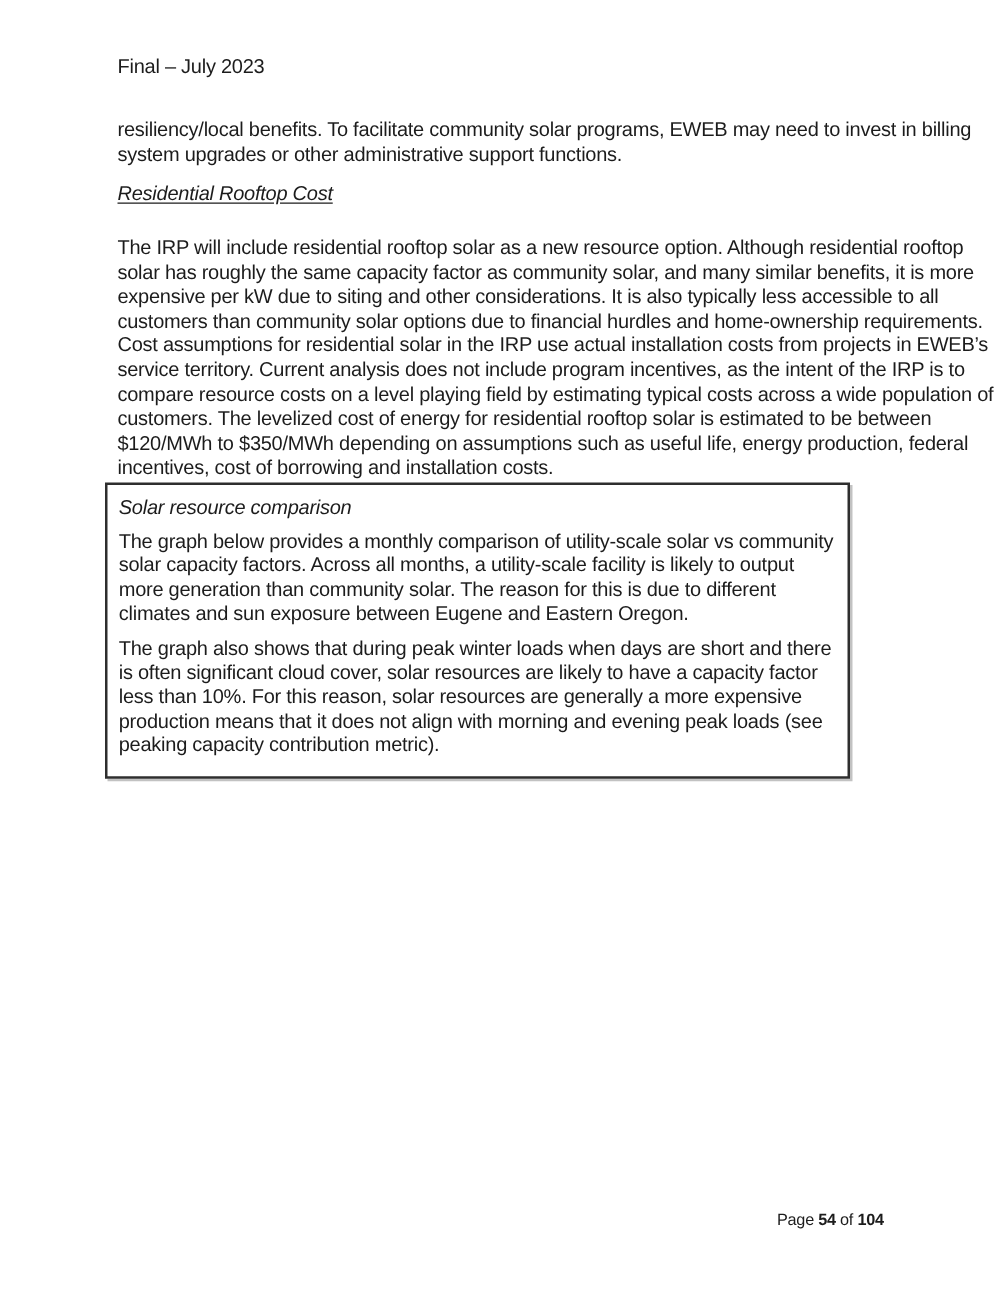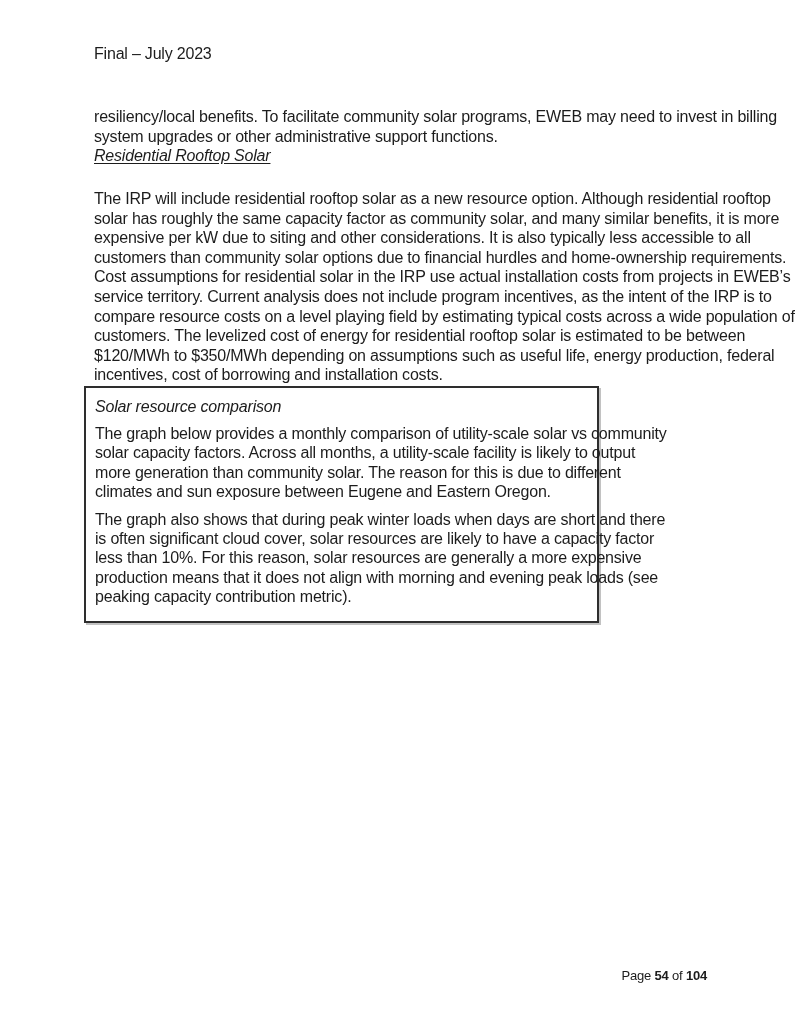--- a/index.html
+++ b/index.html
@@ -8,31 +8,31 @@
     background: #ffffff;
     position: relative;
     font-family: "Liberation Sans", sans-serif;
     color: #1c1c1c;
     overflow: hidden;
   }
   .abs { position: absolute; }
   .doc-text { font-size: 16px; letter-spacing: -0.2px; line-height: 19.6px; }
   .tline { white-space: nowrap; }
   #header { left: 94px; top: 44px; }
-  #intro-para { left: 94px; top: 95px; margin-top: 12px; }
+  #intro-para { left: 94px; top: 95px; }
   #section-heading {
     left: 94px; top: 146px;
     font-style: italic;
     text-decoration: underline;
     text-underline-offset: 2px;
   }
   #body-para { left: 94px; top: 189px; }
   #callout-box {
     left: 84px; top: 386px;
-    width: 515px; height: 237px;
+    width: 596px; height: 237px;
     box-sizing: border-box;
     border: 2px solid #2e2e2e;
     box-shadow: 2px 2px 0 rgba(120,120,120,0.45);
     padding: 9px 10px 0 9px;
     background: #ffffff;
   }
   #callout-box .doc-text { line-height: 19.2px; }
   #callout-title {
     font-style: italic;
     margin-bottom: 8px;
@@ -48,21 +48,21 @@
 </head>
 <body>
 
 <div id="header" class="abs doc-text">Final – July 2023</div>
 
 <div id="intro-para" class="abs doc-text">
     <div class="tline">resiliency/local benefits. To facilitate community solar programs, EWEB may need to invest in billing</div>
     <div class="tline">system upgrades or other administrative support functions.</div>
   </div>
 
-<div id="section-heading" class="abs doc-text">Residential Rooftop Solar</div>
+<div id="section-heading" class="abs doc-text">Residential Rooftop Cost</div>
 
 <div id="body-para" class="abs doc-text">
     <div class="tline">The IRP will include residential rooftop solar as a new resource option. Although residential rooftop</div>
     <div class="tline">solar has roughly the same capacity factor as community solar, and many similar benefits, it is more</div>
     <div class="tline">expensive per kW due to siting and other considerations. It is also typically less accessible to all</div>
     <div class="tline">customers than community solar options due to financial hurdles and home-ownership requirements.</div>
     <div class="tline">Cost assumptions for residential solar in the IRP use actual installation costs from projects in EWEB’s</div>
     <div class="tline">service territory. Current analysis does not include program incentives, as the intent of the IRP is to</div>
     <div class="tline">compare resource costs on a level playing field by estimating typical costs across a wide population of</div>
     <div class="tline">customers. The levelized cost of energy for residential rooftop solar is estimated to be between</div>

